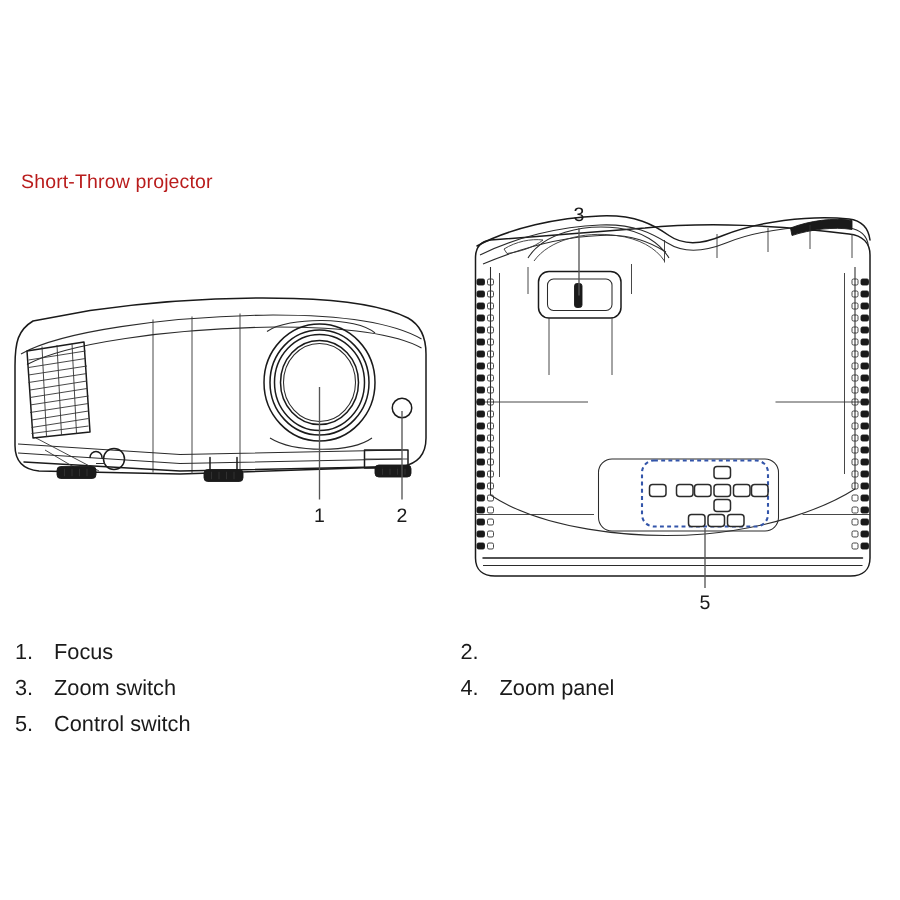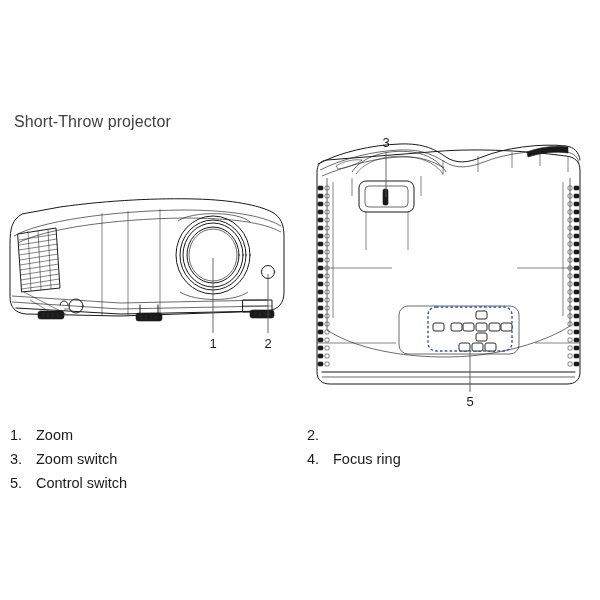--- a/index.html
+++ b/index.html
@@ -19,23 +19,23 @@
   #page {
     position: absolute;
     left: 0; top: 0;
     width: 600px;
     height: 600px;
   }
   .title {
     position: absolute;
     left: 14px;
     top: 113px;
-    font-size: 16px;
+    font-size: 13px;
     letter-spacing: 0.1px;
-    color: #404040;
+    color: #b91c1c;
     white-space: nowrap;
   }
   .figure {
     position: absolute;
     left: 0;
     top: 0;
     width: 600px;
     height: 600px;
     pointer-events: none;
   }
@@ -395,37 +395,37 @@
       <text x="386" y="147" text-anchor="middle" font-family="Liberation Sans, sans-serif" font-size="13" fill="#1a1a1a">3</text>
       <text x="470" y="406" text-anchor="middle" font-family="Liberation Sans, sans-serif" font-size="13" fill="#1a1a1a">5</text>
     </g>
   </svg>
 
   <div class="legend">
 
     <div class="legend-col left">
       <div class="legend-row">
         <span class="legend-num">1.</span>
-        <span class="legend-text">Zoom</span>
+        <span class="legend-text">Focus</span>
       </div>
       <div class="legend-row">
         <span class="legend-num">3.</span>
         <span class="legend-text">Zoom switch</span>
       </div>
       <div class="legend-row">
         <span class="legend-num">5.</span>
         <span class="legend-text">Control switch</span>
       </div>
     </div>
 
     <div class="legend-col right">
       <div class="legend-row">
         <span class="legend-num">2.</span>
       </div>
       <div class="legend-row">
         <span class="legend-num">4.</span>
-        <span class="legend-text">Focus ring</span>
+        <span class="legend-text">Zoom panel</span>
       </div>
     </div>
 
   </div>
 
 </div>
 
 </body></html>

